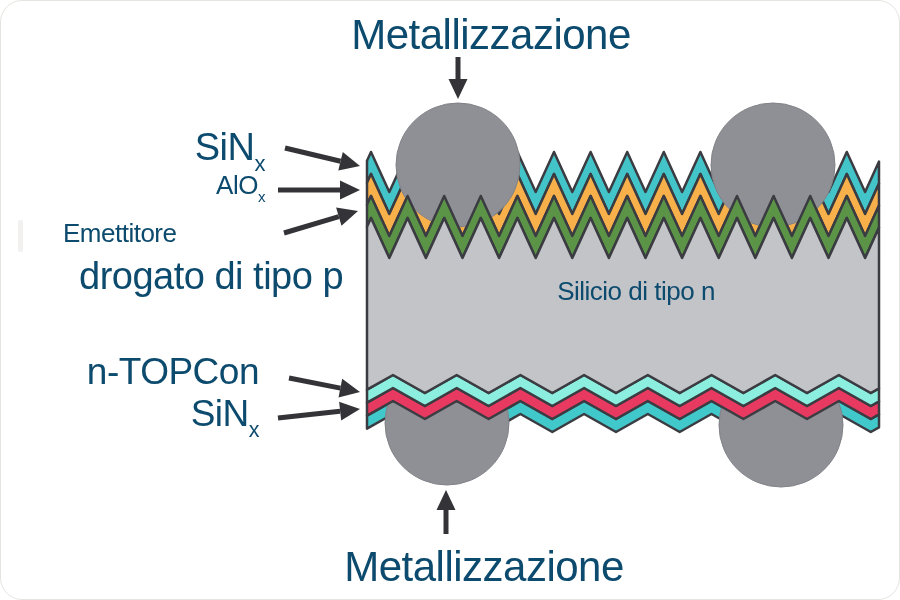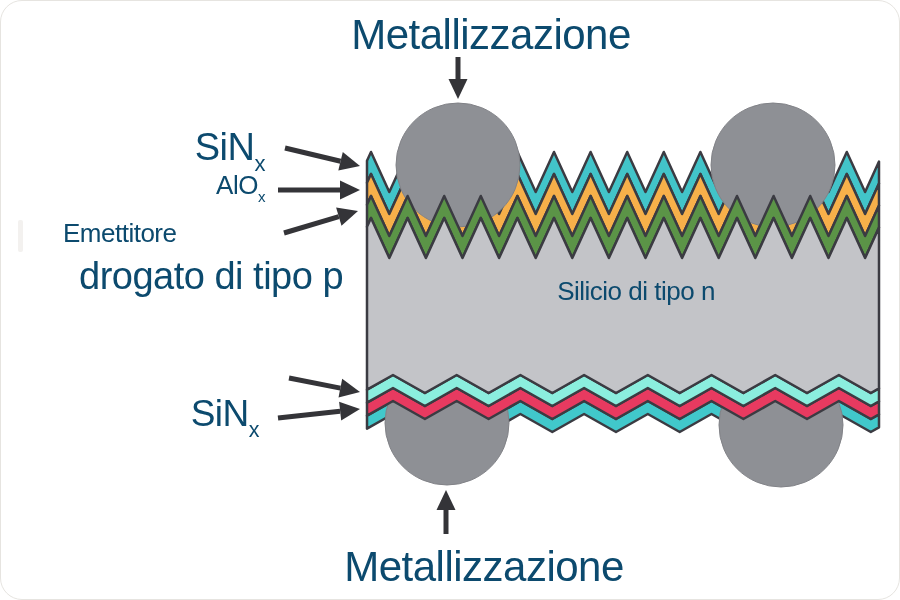--- a/index.html
+++ b/index.html
@@ -86,17 +86,18 @@
   <div class="lbl rightalign" id="lbl-sin-top"><span>SiN</span><sub>x</sub></div>
 
   <div class="lbl rightalign" id="lbl-alo"><span>AlO</span><sub>x</sub></div>
 
   <div class="lbl" id="lbl-emitter-1">Emettitore</div>
 
   <div class="lbl" id="lbl-emitter-2">drogato di tipo p</div>
 
   <div class="lbl center" id="lbl-silicon">Silicio di tipo n</div>
 
+  <div class="lbl rightalign" id="lbl-topcon">n-TOPCon</div>
 
   <div class="lbl rightalign" id="lbl-sin-bottom"><span>SiN</span><sub>x</sub></div>
 
   <div class="lbl center" id="lbl-metal-bottom">Metallizzazione</div>
 </div>
 
 </body></html>

